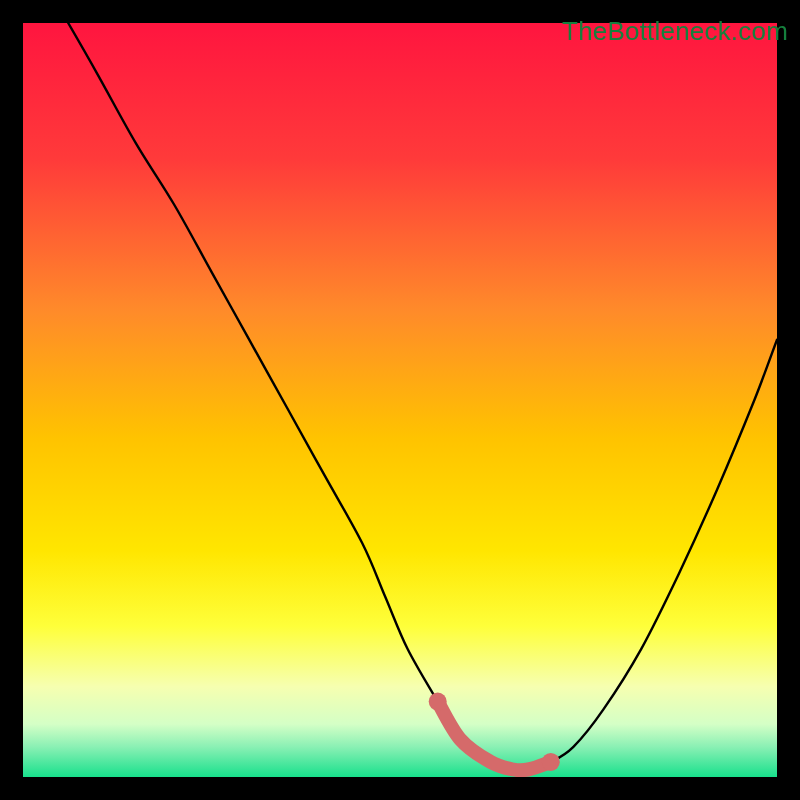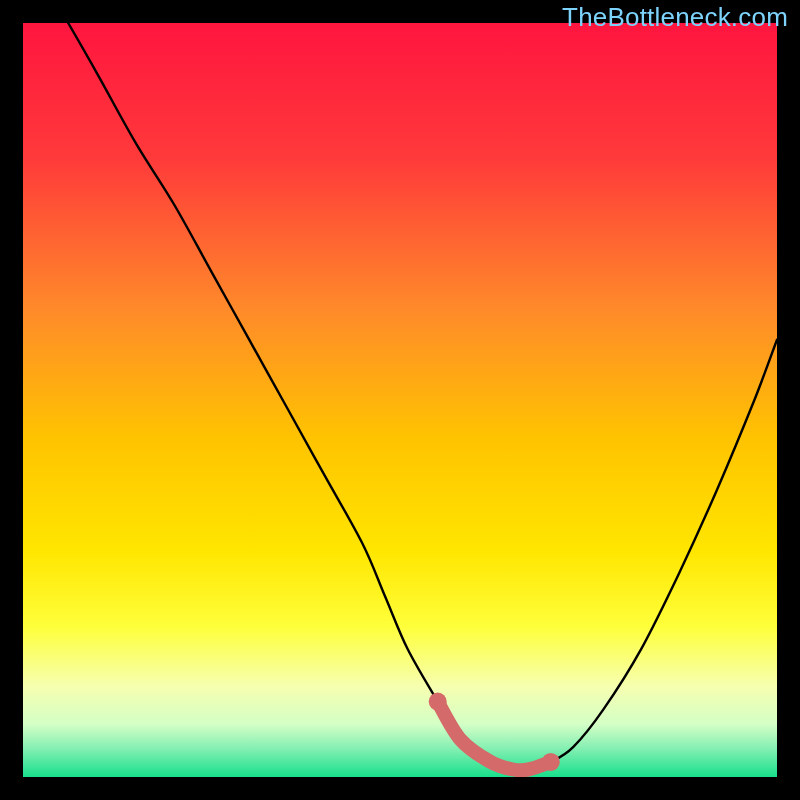--- a/index.html
+++ b/index.html
@@ -5,26 +5,26 @@
   * { margin: 0; padding: 0; box-sizing: border-box; }
   html, body { width: 800px; height: 800px; overflow: hidden; background: #000; }
   .frame {
     position: relative;
     width: 800px;
     height: 800px;
     background: #000;
   }
   .watermark {
     position: absolute;
-    top: 2px;
+    top: 16px;
     right: 12px;
     font-family: Arial, Helvetica, sans-serif;
     font-size: 26px;
     font-weight: 500;
-    color: #7dd3fc;
+    color: #15803d;
     letter-spacing: 0.2px;
     z-index: 5;
   }
   .plot {
     position: absolute;
     left: 23px;
     top: 23px;
     width: 754px;
     height: 754px;
     overflow: hidden;

